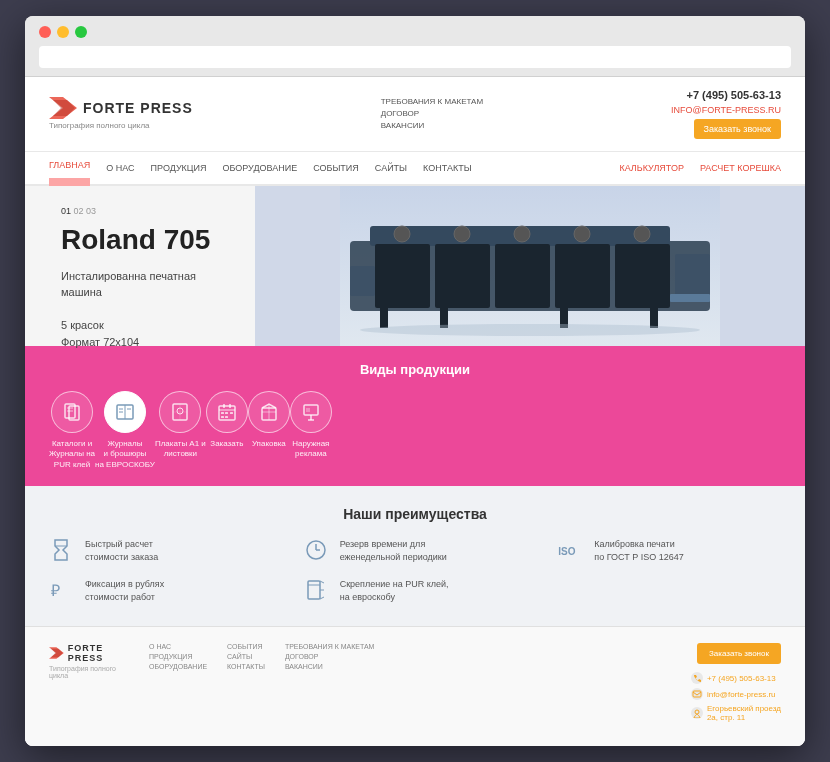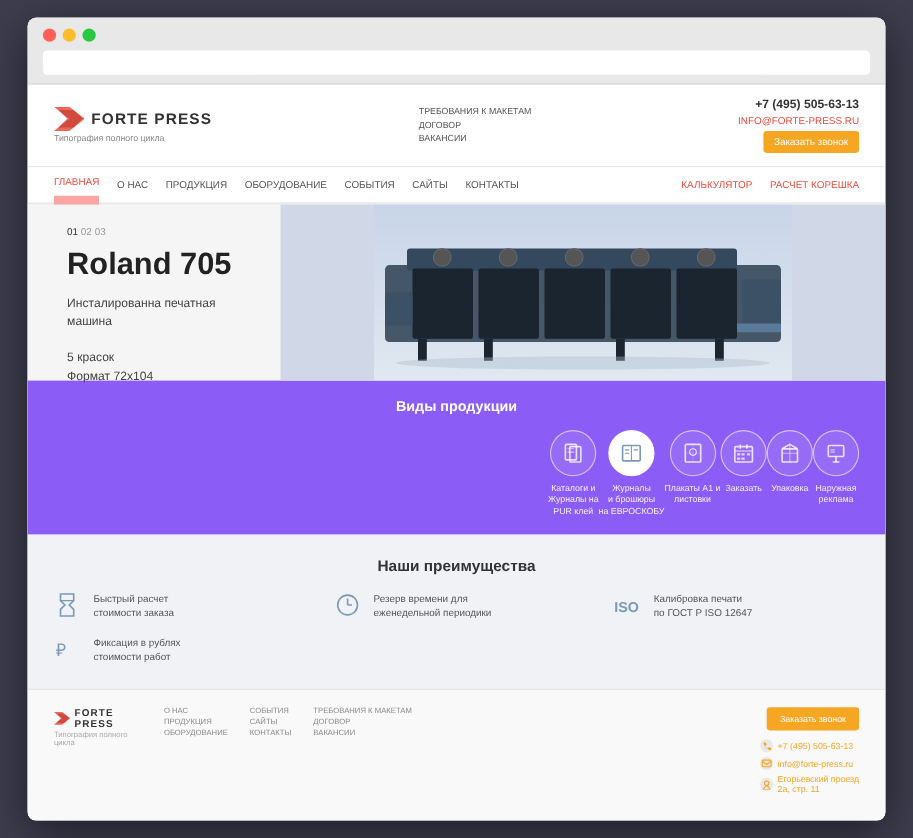--- a/index.html
+++ b/index.html
@@ -171,33 +171,33 @@
     }
     .hero-image {
       flex: 1;
       background: #d0d8e8;
       overflow: hidden;
       position: relative;
     }
 
     
     .products-section {
-      background: #8b5cf6;
+      background: #ec4899;
       padding: 16px 24px;
     }
     .section-title {
       text-align: center;
       color: white;
       font-size: 13px;
       font-weight: bold;
       margin-bottom: 14px;
     }
     .products-grid {
       display: flex;
-      justify-content: flex-end;
+      justify-content: flex-start;
       align-items: flex-start;
     }
     .product-item {
       display: flex;
       flex-direction: column;
       align-items: center;
       gap: 6px;
       cursor: pointer;
     }
     .product-icon {
@@ -538,31 +538,43 @@
             <svg viewBox="0 0 24 24" width="24" height="24">
               <circle cx="12" cy="12" r="9" fill="none" stroke="#7a9ab8" stroke-width="1.5"></circle>
               <line x1="12" y1="6" x2="12" y2="12" stroke="#7a9ab8" stroke-width="1.5"></line>
               <line x1="12" y1="12" x2="16" y2="12" stroke="#7a9ab8" stroke-width="1.5"></line>
             </svg>
           </div>
           <div class="adv-text">Резерв времени для<br>еженедельной периодики</div>
         </div>
         <div class="advantage-item">
           <div class="adv-icon">
-            <span style="font-size:13px;font-weight:bold;color:#7a9ab8;line-height:28px;">ISO</span>
+            <span style="font-size:10px;font-weight:bold;color:#7a9ab8;line-height:28px;">ISO</span>
           </div>
           <div class="adv-text">Калибровка печати<br>по ГОСТ Р ISO 12647</div>
         </div>
         <div class="advantage-item">
           <div class="adv-icon">
             <svg viewBox="0 0 24 24" width="24" height="24">
               <text x="2" y="18" font-size="16" fill="#7a9ab8" font-family="Arial">₽</text>
             </svg>
           </div>
           <div class="adv-text">Фиксация в рублях<br>стоимости работ</div>
+        </div>
+        <div class="advantage-item">
+          <div class="adv-icon">
+            <svg viewBox="0 0 24 24" width="24" height="24">
+              <rect x="4" y="3" width="12" height="18" rx="1" fill="none" stroke="#7a9ab8" stroke-width="1.5"></rect>
+              <line x1="4" y1="7" x2="16" y2="7" stroke="#7a9ab8" stroke-width="1"></line>
+              <line x1="16" y1="3" x2="20" y2="5" stroke="#7a9ab8" stroke-width="1"></line>
+              <line x1="16" y1="21" x2="20" y2="19" stroke="#7a9ab8" stroke-width="1"></line>
+              <line x1="16" y1="12" x2="20" y2="12" stroke="#7a9ab8" stroke-width="1"></line>
+            </svg>
+          </div>
+          <div class="adv-text">Скрепление на PUR клей,<br>на евроскобу</div>
         </div>
       </div>
     </div>
 
     <div class="footer">
       <div class="footer-top">
         <div class="footer-logo">
           <div style="display:flex;align-items:center;gap:4px;margin-bottom:2px;">
             <svg width="18" height="14" viewBox="0 0 28 22">
               <polygon points="0,0 14,0 28,11 14,22 0,22 14,11" fill="#e74c3c" opacity="0.85"></polygon>

